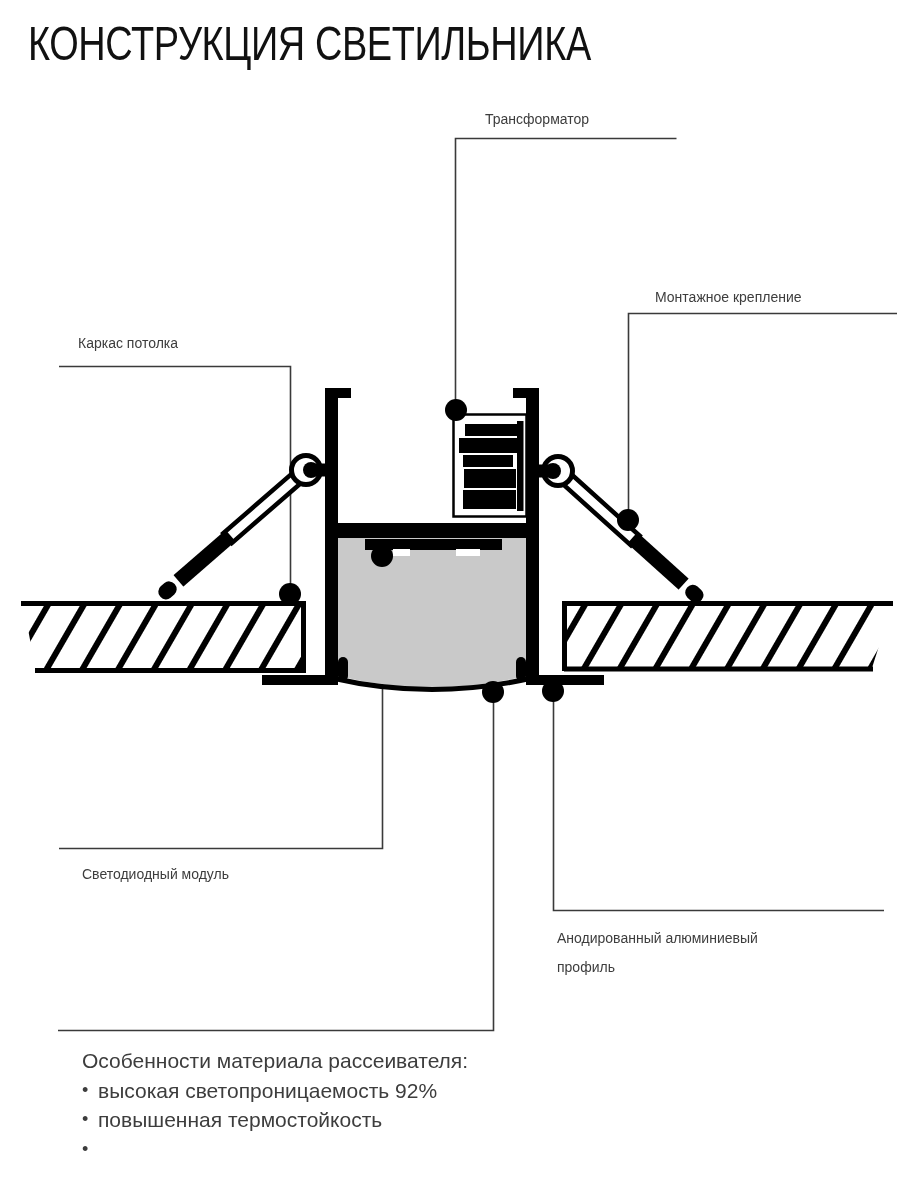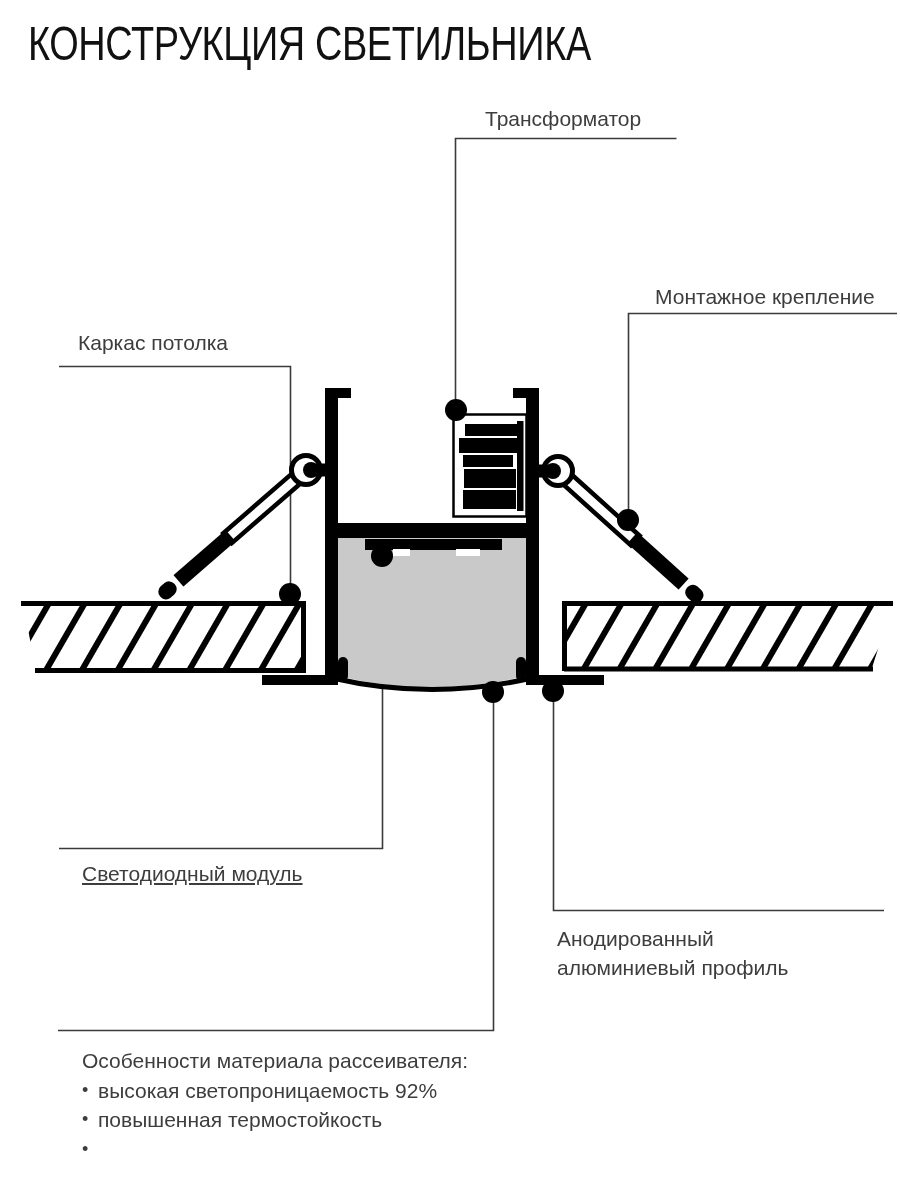--- a/index.html
+++ b/index.html
@@ -15,21 +15,21 @@
     position:relative;width:900px;height:1200px;background:var(--bg);
     font-family:"Liberation Sans","DejaVu Sans",sans-serif;overflow:hidden;
   }
   .page-title{
     position:absolute;left:28px;top:16px;
     font-size:48px;font-weight:400;color:var(--title);
     white-space:nowrap;letter-spacing:-0.5px;
     transform:scaleX(0.79);transform-origin:0 0;
   }
   .label{
-    position:absolute;font-size:21px;line-height:24px;color:var(--label);
+    position:absolute;font-size:14px;line-height:24px;color:var(--label);
     white-space:nowrap;
   }
   .label.wrap{white-space:normal;line-height:29px;}
   svg.diagram{position:absolute;left:0;top:0;}
   .f-ink{fill:var(--ink);}
   .f-white{fill:#ffffff;}
   .f-gray{fill:var(--gray);}
   .no-f{fill:none;}
   .s-ink{stroke:var(--ink);}
   .leader{stroke:var(--line);stroke-width:1.6;fill:none;}
@@ -148,21 +148,21 @@
       <circle cx="553" cy="691" r="11" class="f-ink"></circle>
     </g>
   </svg>
 
   <div class="label" style="left:485px;top:107px;">Трансформатор</div>
 
   <div class="label" style="left:655px;top:285px;">Монтажное крепление</div>
 
   <div class="label" style="left:78px;top:331px;">Каркас потолка</div>
 
-  <div class="label" style="left:82px;top:862px;text-decoration:underline;">Светодиодный модуль</div>
+  <div class="label" style="left:82px;top:862px;">Светодиодный модуль</div>
 
   <div class="label wrap" style="left:557px;top:924px;width:248px;">Анодированный алюминиевый профиль</div>
 
   <div class="textblock">
     <div>Особенности материала рассеивателя:</div>
     <div class="feature-row">
       <span class="bullet">•</span>
       <span>высокая светопроницаемость 92%</span>
     </div>
     <div class="feature-row">

